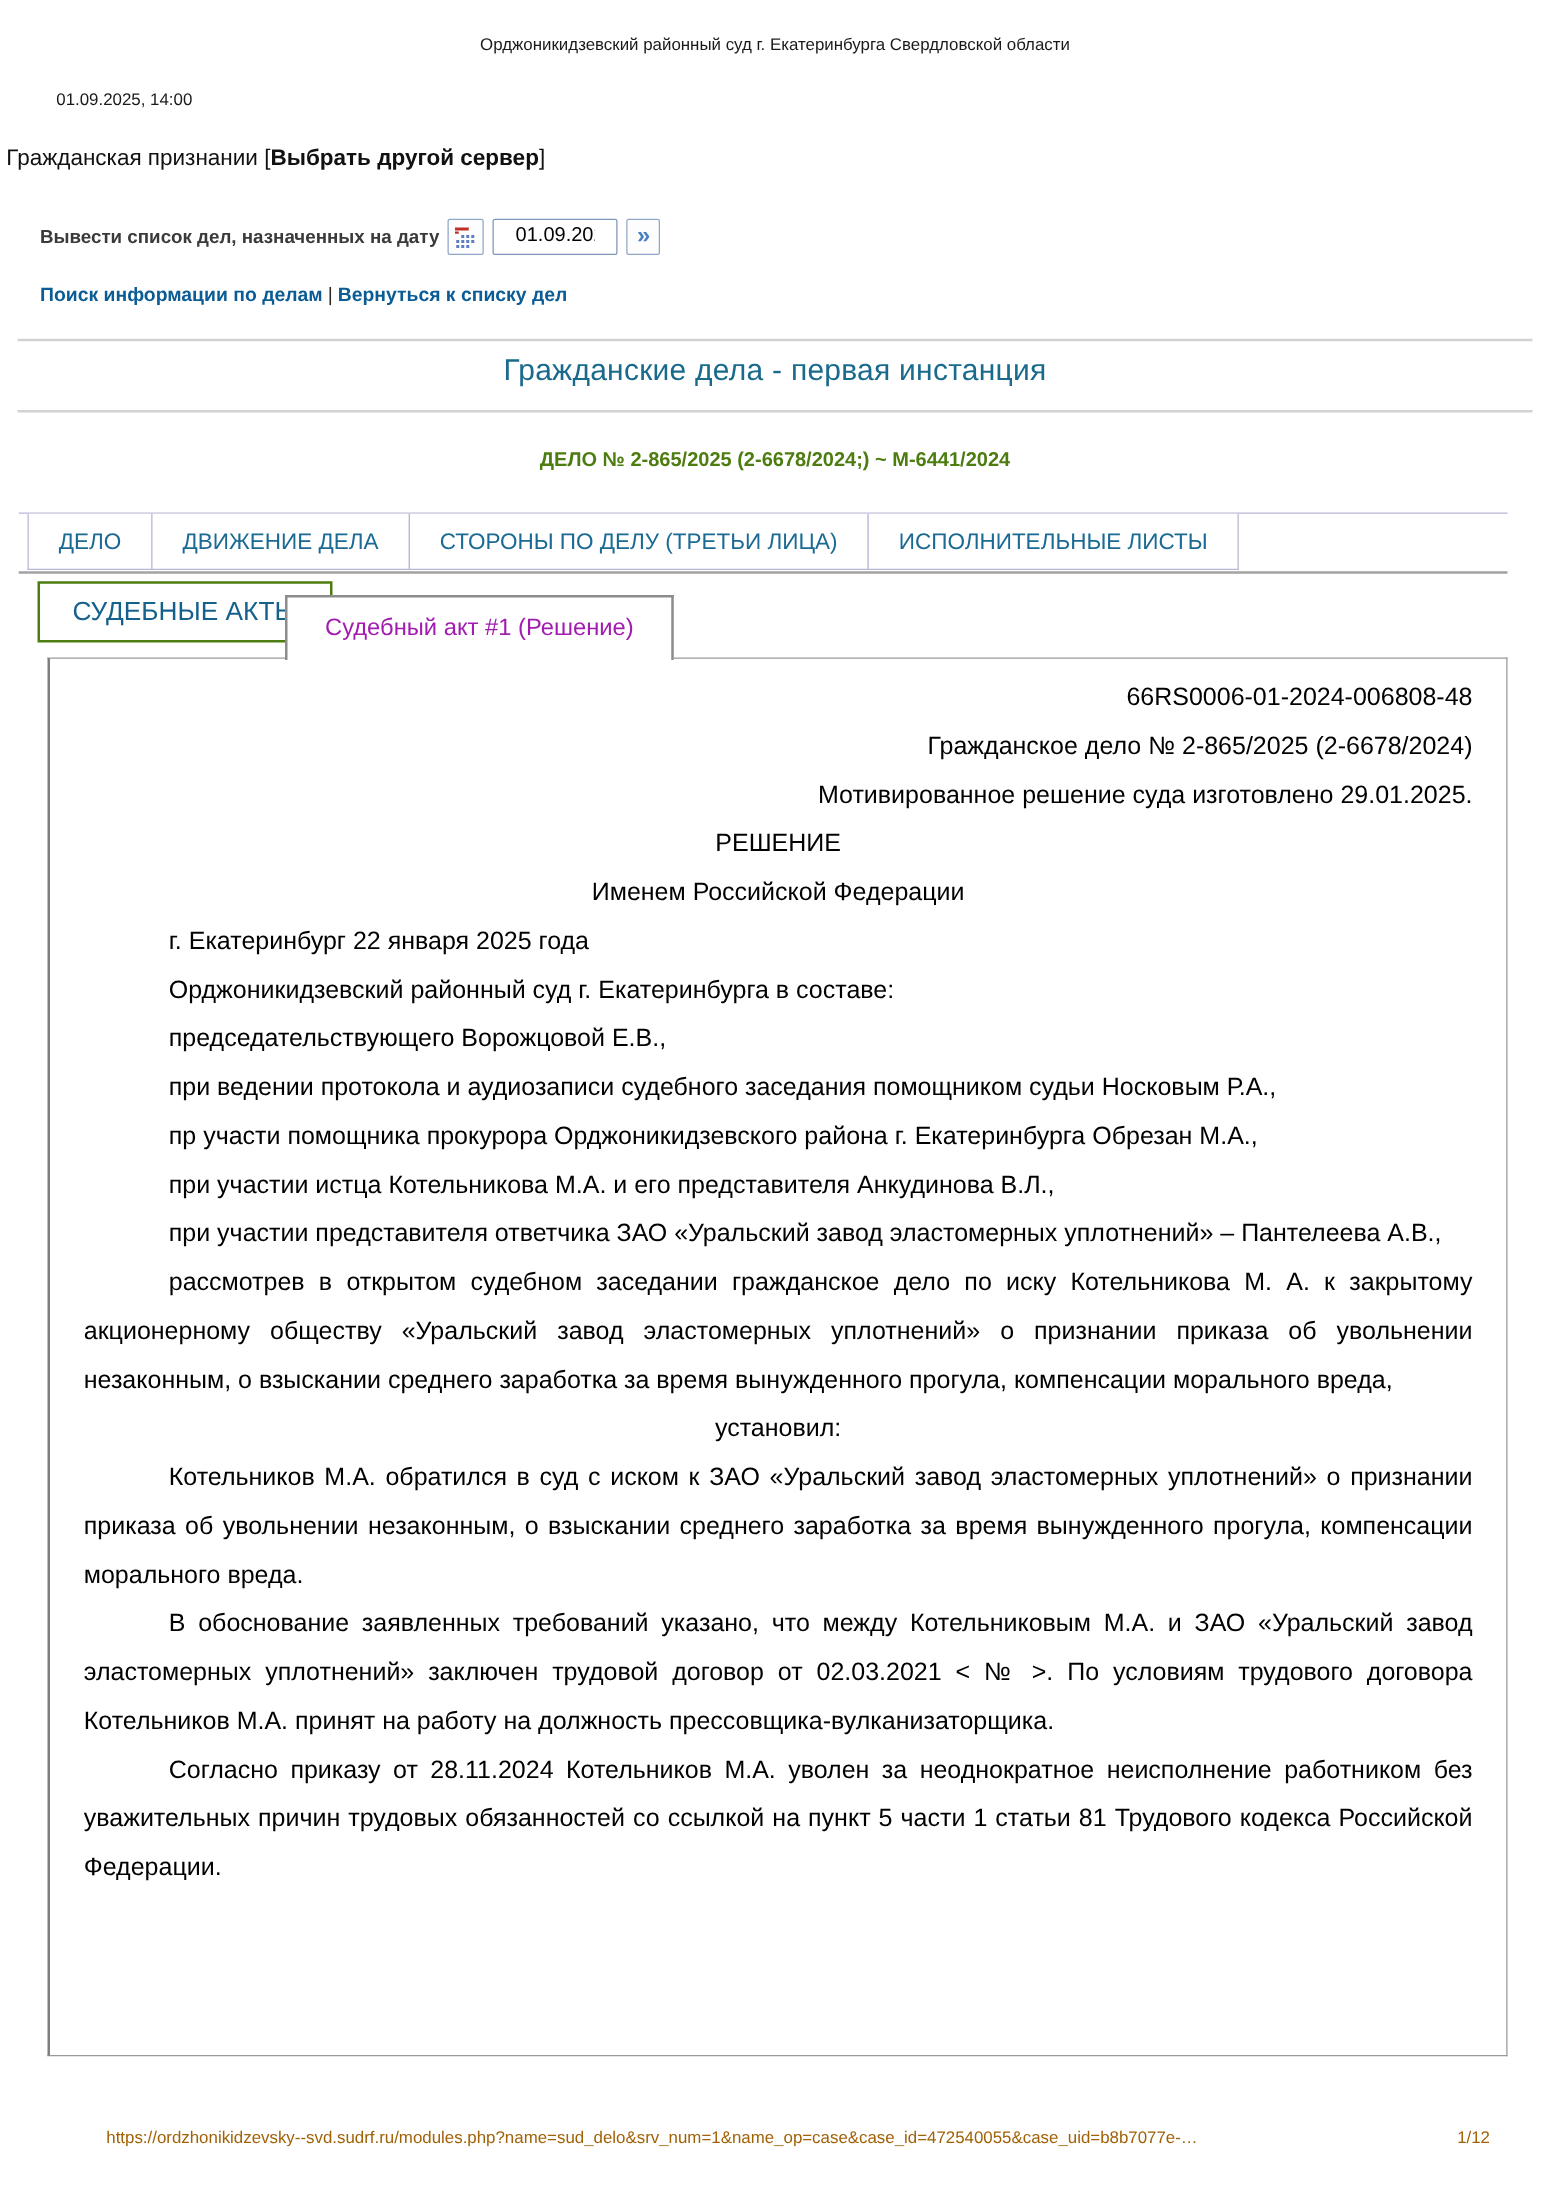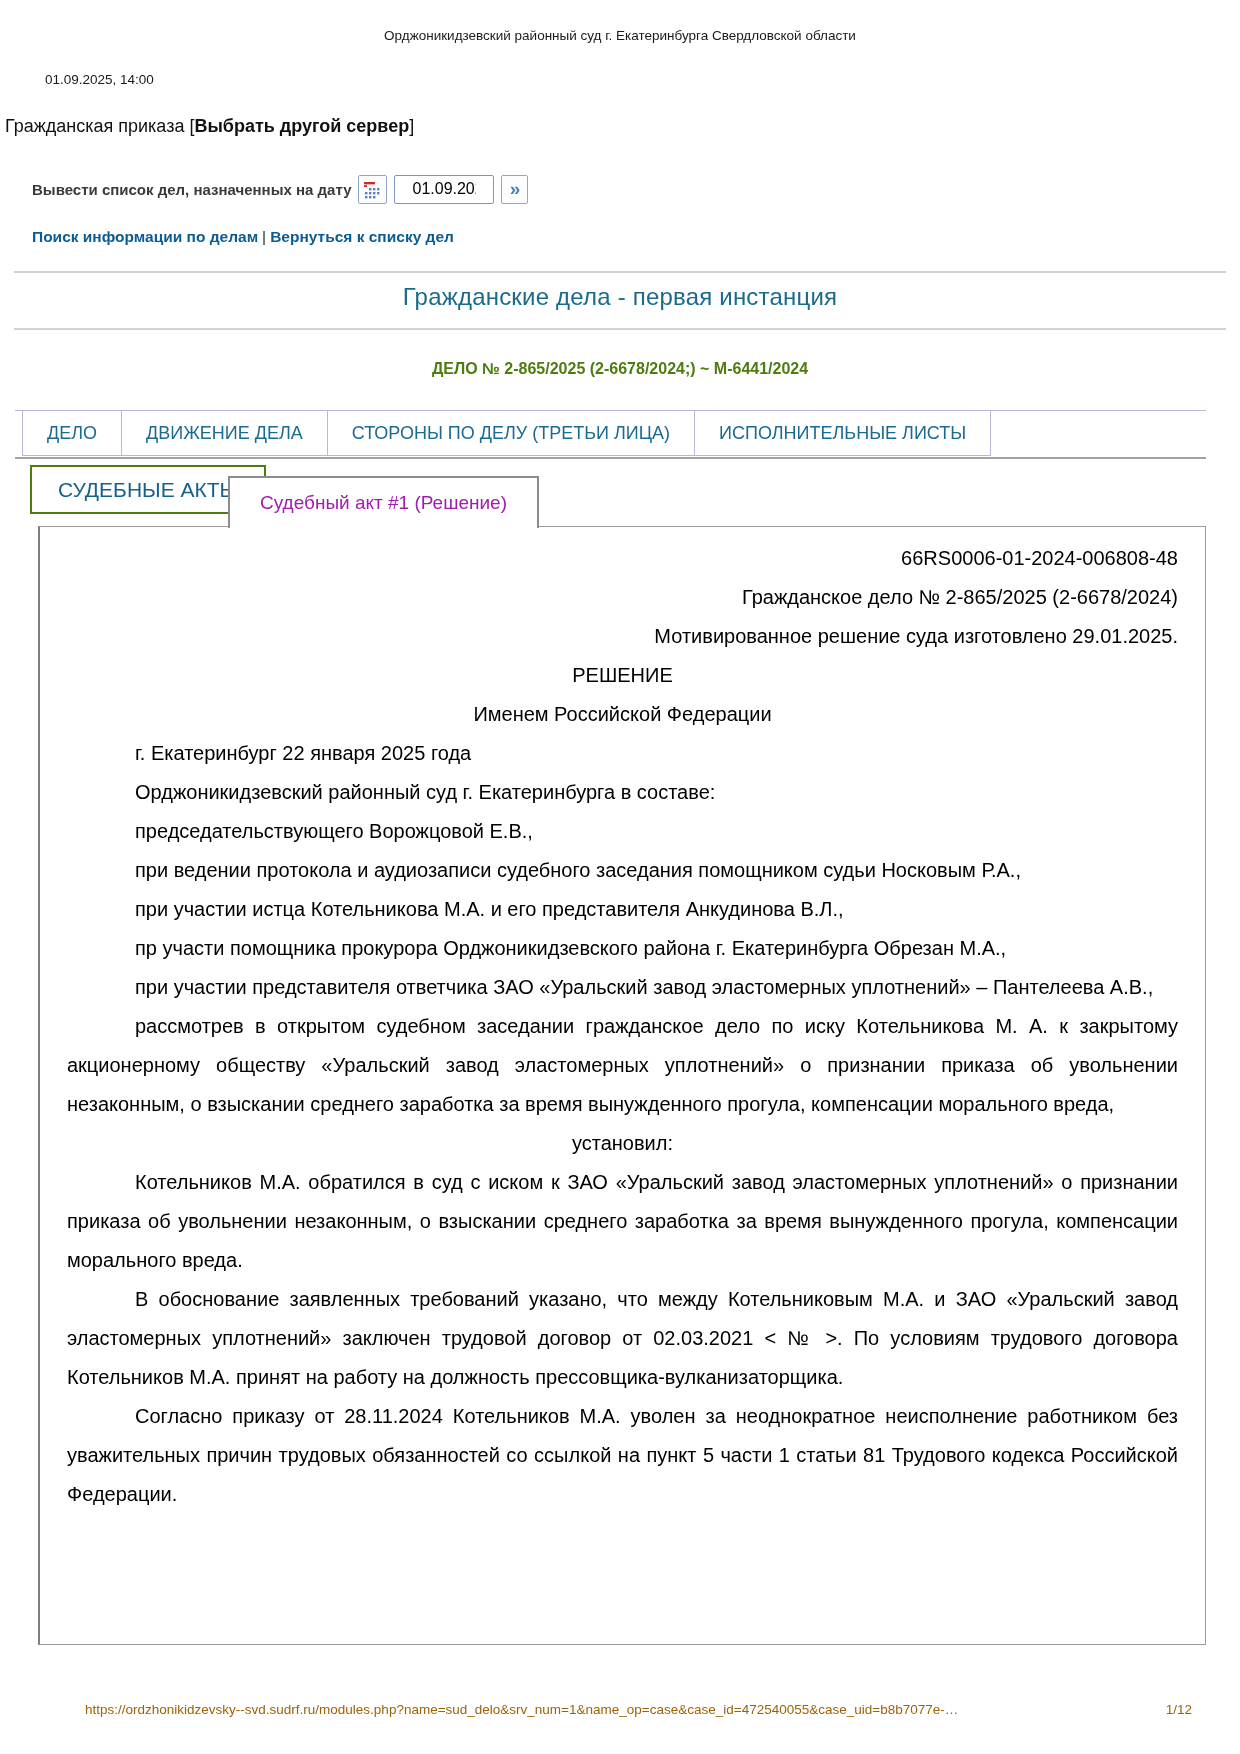--- a/index.html
+++ b/index.html
@@ -75,21 +75,21 @@
 <body>
 
 <div class="page">
 
   <div class="print-header">
     <span class="dt">01.09.2025, 14:00</span>
     <span class="court">Орджоникидзевский районный суд г. Екатеринбурга Свердловской области</span>
   </div>
 
   <div class="server-line">
-    <span>Гражданская приказа [</span><b>Выбрать другой сервер</b><span>]</span>
+    <span>Гражданская признании [</span><b>Выбрать другой сервер</b><span>]</span>
   </div>
 
   <div class="form-row">
     <span class="form-label">Вывести список дел, назначенных на дату</span>
     <span class="icon-btn">
       <svg width="21" height="21" viewBox="0 0 21 21">
         <rect x="2" y="3" width="11" height="2.4" fill="#c03028"></rect>
         <rect x="2" y="6.2" width="3" height="1.8" fill="#c03028"></rect>
         <g fill="#5b7fc0">
           <rect x="7" y="9" width="2.4" height="2.4"></rect>
@@ -136,22 +136,22 @@
     <div class="doc-content">
       <p class="p-right">66RS0006-01-2024-006808-48</p>
       <p class="p-right">Гражданское дело № 2-865/2025 (2-6678/2024)</p>
       <p class="p-right">Мотивированное решение суда изготовлено 29.01.2025.</p>
       <p class="p-center">РЕШЕНИЕ</p>
       <p class="p-center">Именем Российской Федерации</p>
       <p class="p-just">г. Екатеринбург 22 января 2025 года</p>
       <p class="p-just">Орджоникидзевский районный суд г. Екатеринбурга в составе:</p>
       <p class="p-just">председательствующего Ворожцовой Е.В.,</p>
       <p class="p-just">при ведении протокола и аудиозаписи судебного заседания помощником судьи Носковым Р.А.,</p>
+      <p class="p-just">пр участи помощника прокурора Орджоникидзевского района г. Екатеринбурга Обрезан М.А.,</p>
       <p class="p-just">при участии истца Котельникова М.А. и его представителя Анкудинова В.Л.,</p>
-      <p class="p-just">пр участи помощника прокурора Орджоникидзевского района г. Екатеринбурга Обрезан М.А.,</p>
       <p class="p-just">при участии представителя ответчика ЗАО «Уральский завод эластомерных уплотнений» – Пантелеева А.В.,</p>
       <p class="p-just">рассмотрев в открытом судебном заседании гражданское дело по иску Котельникова М. А. к закрытому акционерному обществу «Уральский завод эластомерных уплотнений» о признании приказа об увольнении незаконным, о взыскании среднего заработка за время вынужденного прогула, компенсации морального вреда,</p>
       <p class="p-center">установил:</p>
       <p class="p-just">Котельников М.А. обратился в суд с иском к ЗАО «Уральский завод эластомерных уплотнений» о признании приказа об увольнении незаконным, о взыскании среднего заработка за время вынужденного прогула, компенсации морального вреда.</p>
       <p class="p-just">В обоснование заявленных требований указано, что между Котельниковым М.А. и ЗАО «Уральский завод эластомерных уплотнений» заключен трудовой договор от 02.03.2021 &lt; №  &gt;. По условиям трудового договора Котельников М.А. принят на работу на должность прессовщика-вулканизаторщика.</p>
       <p class="p-just">Согласно приказу от 28.11.2024 Котельников М.А. уволен за неоднократное неисполнение работником без уважительных причин трудовых обязанностей со ссылкой на пункт 5 части 1 статьи 81 Трудового кодекса Российской Федерации.</p>
     </div>
   </div>
 
   <div class="print-footer">

